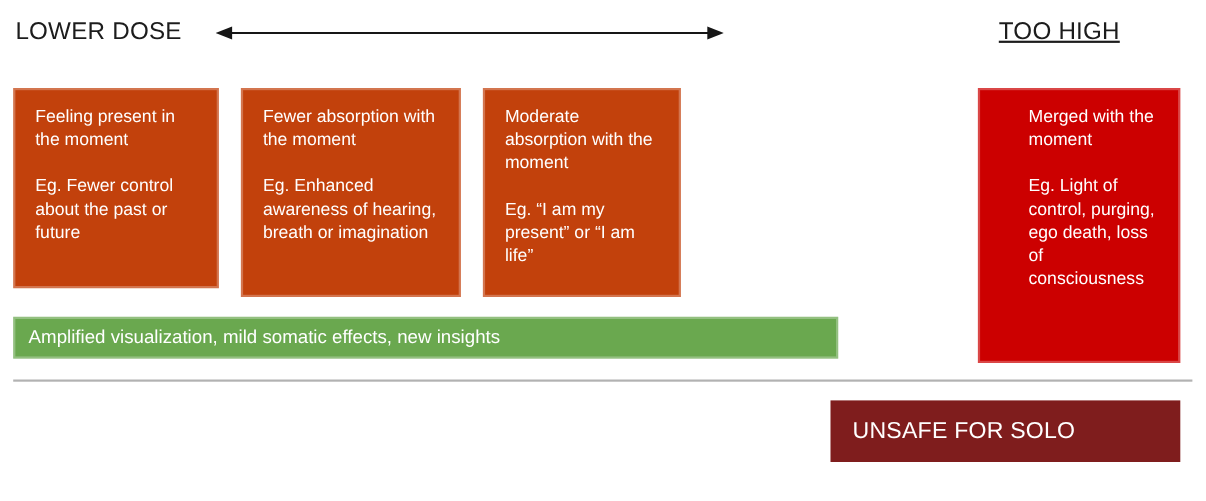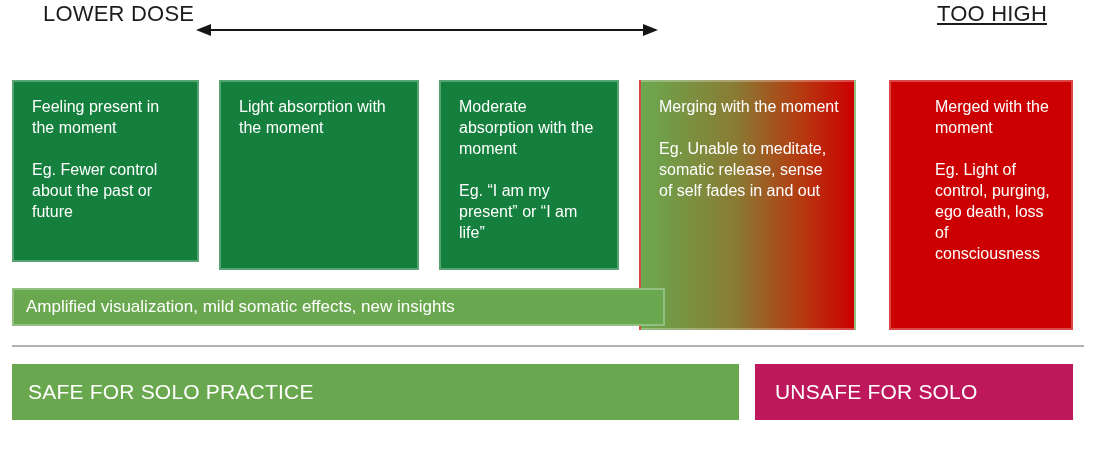--- a/index.html
+++ b/index.html
@@ -1,54 +1,54 @@
 <!DOCTYPE html>
 <html><head>
 <meta charset="utf-8">
 <style>
   html,body{margin:0;padding:0;background:#ffffff;}
   .canvas{
     position:relative;width:1096px;height:455px;background:#ffffff;overflow:hidden;
     font-family:"Liberation Sans","DejaVu Sans",sans-serif;
   }
   .hdr{
-    position:absolute;top:2px;font-size:22px;line-height:24px;color:#1c1c1c;
-    letter-spacing:0.2px;white-space:nowrap;margin-left:29px;
+    position:absolute;top:16px;font-size:22px;line-height:24px;color:#1c1c1c;
+    letter-spacing:0.2px;white-space:nowrap;
   }
   .hdr-lower{left:14px;}
   .hdr-higher{left:699px;}
   .hdr-toohigh{left:908px;text-decoration:underline;}
   .arrow-svg{position:absolute;left:196px;top:21px;}
   .box{
     position:absolute;top:80px;box-sizing:border-box;color:#ffffff;
     padding:14px 14px 0 18px;font-size:16px;line-height:21px;
     border:2px solid rgba(255,255,255,0.28);
   }
   .box p{margin:0;}
   .box .box-title{margin-bottom:21px;}
-  .green-fill{background:#15803d;}
+  .green-fill{background:#c2410c;}
   .red-fill{background:#cc0000;padding-left:44px;}
   .gradient-fill{background:linear-gradient(90deg,#6aa84f 0%,#8a7a33 45%,#b53a10 75%,#cc0000 100%);}
   .box-1{left:12px;width:187px;height:182px;}
   .box-2{left:219px;width:200px;height:190px;}
   .box-3{left:439px;width:180px;height:190px;}
   .box-4{left:639px;width:217px;height:250px;}
   .box-5{left:889px;width:184px;height:250px;}
   .effects-bar{
-    position:absolute;left:12px;top:288px;width:653px;height:38px;box-sizing:border-box;
+    position:absolute;left:12px;top:288px;width:750px;height:38px;box-sizing:border-box;
     background:#6aa84f;border:2px solid rgba(255,255,255,0.28);
     color:#ffffff;font-size:17px;display:flex;align-items:center;padding-left:12px;
   }
   .divider{position:absolute;left:12px;top:345px;width:1072px;height:2px;background:#b2b2b2;}
   .safety-bar{
     position:absolute;top:364px;height:56px;box-sizing:border-box;color:#ffffff;
     font-size:21px;display:flex;align-items:center;letter-spacing:0.2px;
   }
   .safe-bar{left:12px;width:727px;background:#6aa84f;padding-left:16px;}
-  .unsafe-bar{left:755px;width:318px;background:#be185d;padding-left:20px;}
+  .unsafe-bar{left:755px;width:318px;background:#7f1d1d;padding-left:20px;}
 </style>
 </head>
 <body>
 
 <div class="canvas">
 
   <span class="hdr hdr-lower">LOWER DOSE</span>
 
   <svg class="arrow-svg" width="462" height="18" viewBox="0 0 462 18" aria-hidden="true">
     <line x1="13" y1="9" x2="449" y2="9" stroke="#161616" stroke-width="2"></line>
@@ -57,45 +57,39 @@
   </svg>
 
   <span class="hdr hdr-toohigh">TOO HIGH</span>
 
   <div class="box box-1 green-fill">
     <p class="box-title">Feeling present in the moment</p>
     <p class="box-example">Eg. Fewer control about the past or future</p>
   </div>
 
   <div class="box box-2 green-fill">
-    <p class="box-title">Light absorption with the moment</p>
+    <p class="box-title">Fewer absorption with the moment</p>
+    <p class="box-example">Eg. Enhanced awareness of hearing, breath or imagination</p>
   </div>
 
   <div class="box box-3 green-fill">
     <p class="box-title">Moderate absorption with the moment</p>
     <p class="box-example">Eg. “I am my present” or “I am life”</p>
   </div>
 
-  <div class="box box-4 gradient-fill">
-    <p class="box-title">Merging with the moment</p>
-    <p class="box-example">Eg. Unable to meditate, somatic release, sense of self fades in and out</p>
-  </div>
 
   <div class="box box-5 red-fill">
     <p class="box-title">Merged with the moment</p>
     <p class="box-example">Eg. Light of control, purging, ego death, loss of consciousness</p>
   </div>
 
   <div class="effects-bar">
     <span>Amplified visualization, mild somatic effects, new insights</span>
   </div>
 
   <div class="divider"></div>
 
-  <div class="safety-bar safe-bar">
-    <span>SAFE FOR SOLO PRACTICE</span>
-  </div>
 
   <div class="safety-bar unsafe-bar">
     <span>UNSAFE FOR SOLO</span>
   </div>
 
 </div>
 
 </body></html>

